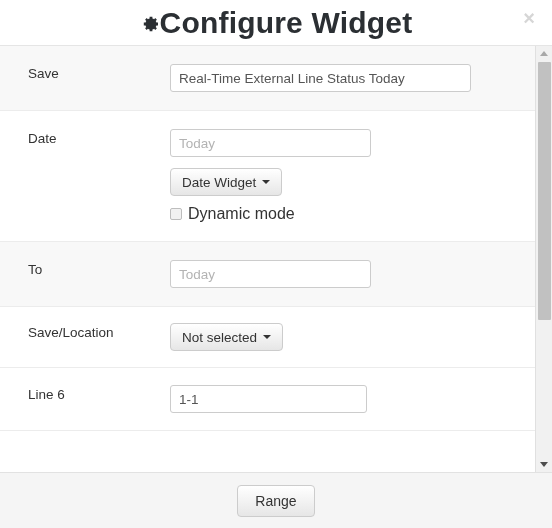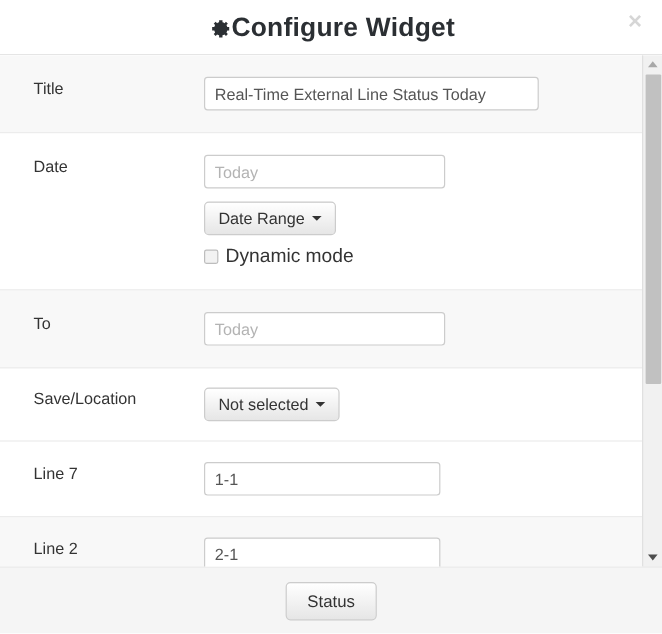--- a/index.html
+++ b/index.html
@@ -29,21 +29,21 @@
     position: relative;
     height: 45px;
     flex: 0 0 45px;
     border-bottom: 1px solid #e5e5e5;
     background: #ffffff;
     display: flex;
     align-items: center;
     justify-content: center;
   }
   .modal-title {
-    font-size: 22px;
+    font-size: 30px;
     font-weight: bold;
     color: #2b2f33;
     letter-spacing: 0.2px;
     display: flex;
     align-items: center;
     line-height: 1;
   }
   .gear-icon {
     display: inline-block;
     width: 20px;
@@ -121,21 +121,21 @@
     padding: 3px 8px;
     font-size: 13.5px;
     font-family: "Liberation Sans", sans-serif;
     color: #555555;
     border: 1px solid #cccccc;
     border-radius: 3px;
     background: #ffffff;
     outline: none;
   }
   input.text-input::placeholder { color: #b3b3b3; opacity: 1; }
-  .input-title { width: 279px; }
+  .input-title { width: 301px; }
   .input-date  { width: 201px; }
   .input-line  { width: 197px; }
 
   .btn-dropdown {
     display: inline-flex;
     align-items: center;
     gap: 6px;
     height: 28px;
     padding: 0 11px;
     font-size: 13.5px;
@@ -266,33 +266,33 @@
       <span>Configure  Widget</span>
     </div>
     <button class="close-btn">×</button>
   </div>
 
   <div class="modal-body">
     <table class="form-table">
       <tbody>
 
         <tr class="form-row striped row-title">
-          <td class="cell-label">Title</td>
+          <td class="cell-label">Save</td>
           <td class="cell-field">
             <input class="text-input input-title" type="text" value="Real-Time External Line Status Today" style="">
           </td>
         </tr>
 
         <tr class="form-row plain row-from">
           <td class="cell-label">Date</td>
           <td class="cell-field">
             <div class="stack">
               <input class="text-input input-date" type="text" placeholder="Today" style="">
               <button class="btn-dropdown" style="margin-top:11px;">
-                <span>Date Range</span>
+                <span>Date Widget</span>
                 <span class="caret"></span>
               </button>
               <label class="checkbox-line">
                 <span class="cb"></span>
                 <span>Dynamic mode</span>
               </label>
             </div>
           </td>
         </tr>
 
@@ -307,44 +307,38 @@
           <td class="cell-label">Save/Location</td>
           <td class="cell-field">
             <button class="btn-dropdown">
               <span>Not selected</span>
               <span class="caret"></span>
             </button>
           </td>
         </tr>
 
         <tr class="form-row plain row-line">
-          <td class="cell-label">Line 7</td>
+          <td class="cell-label">Line 6</td>
           <td class="cell-field">
             <input class="text-input input-line" type="text" value="1-1" style="">
           </td>
         </tr>
 
-        <tr class="form-row striped row-line">
-          <td class="cell-label">Line 2</td>
-          <td class="cell-field">
-            <input class="text-input input-line" type="text" value="2-1" style="">
-          </td>
-        </tr>
 
       </tbody>
     </table>
 
     <div class="scrollbar">
       <div class="sb-arrow up">
         <span class="tri-up"></span>
       </div>
       <div class="sb-thumb"></div>
       <div class="sb-arrow down">
         <span class="tri-down"></span>
       </div>
     </div>
   </div>
 
   <div class="modal-footer">
-    <button class="btn btn-cancel">Status</button>
+    <button class="btn btn-cancel">Range</button>
   </div>
 
 </div>
 
 </body></html>

